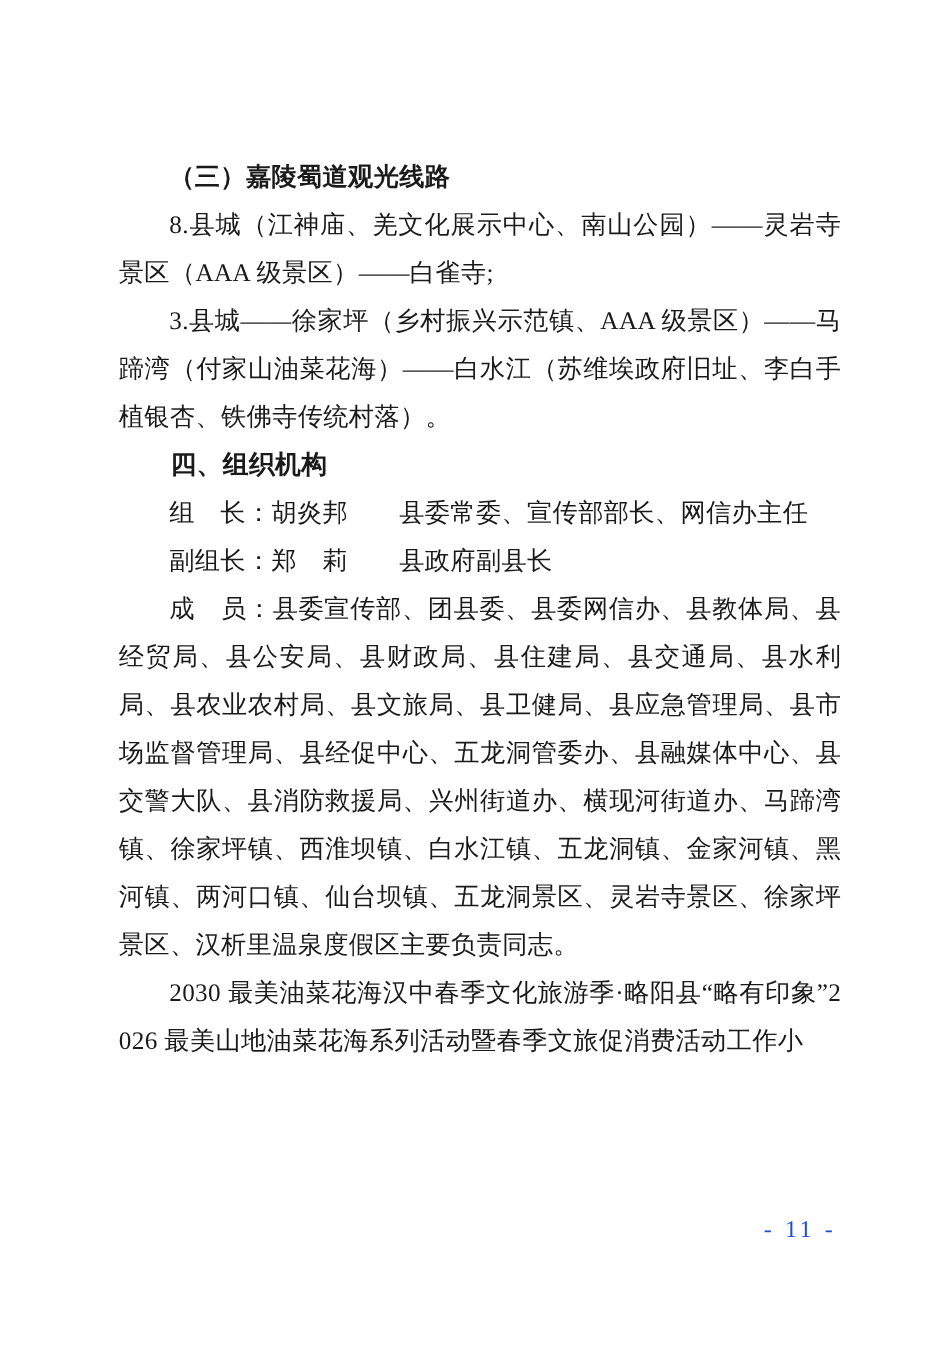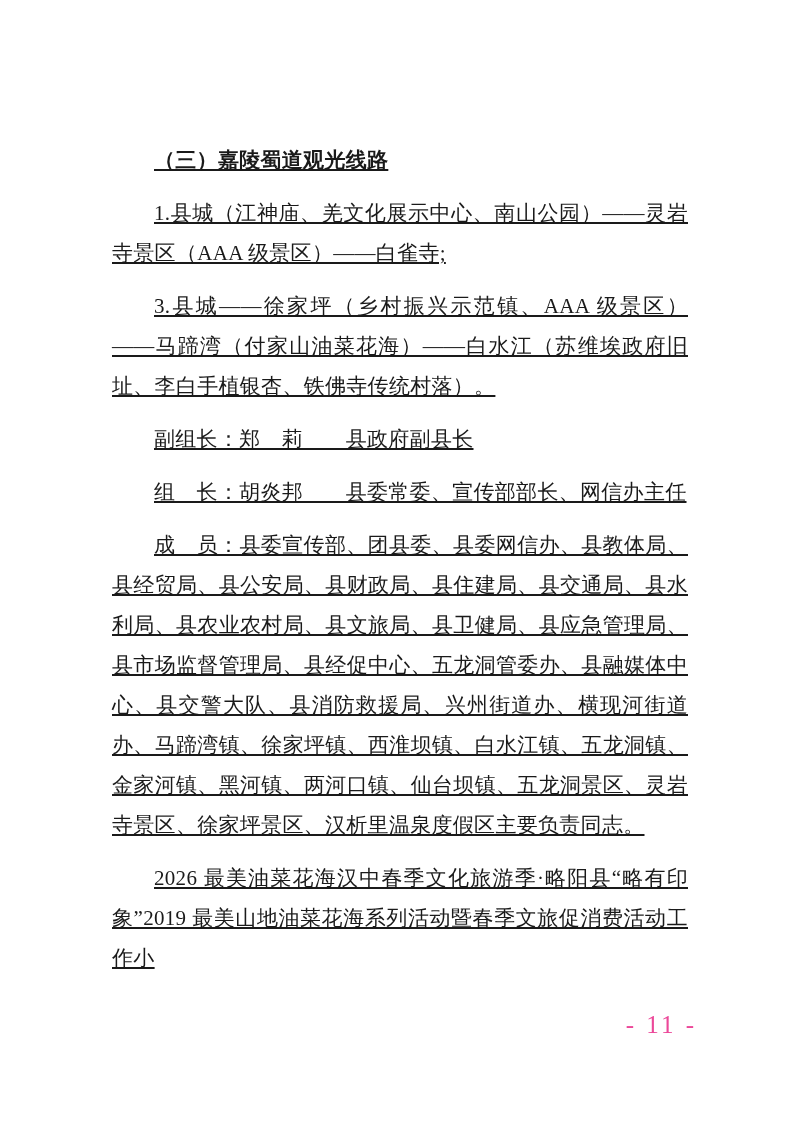--- a/index.html
+++ b/index.html
@@ -16,56 +16,56 @@
     color: #1a1a1a;
     font-family: "Liberation Serif", "DejaVu Serif", serif;
   }
   .content {
     position: absolute;
     left: 99px;
     top: 127px;
     width: 602px;
   }
   .content p {
-    margin: 13px;
+    margin: 0;
     font-size: 21px;
     line-height: 40px;
     text-align: justify;
     text-align-last: left;
     text-indent: 2em;
     word-break: break-all;
     letter-spacing: 0.3px;
-    text-decoration: underline;
   }
   .heading-kai {
     font-weight: 700;
   }
   .heading-hei {
     font-family: "Liberation Sans", "DejaVu Sans", sans-serif;
     font-weight: 700;
     font-size: 21.5px !important;
   }
   .page-number {
     position: absolute;
     top: 1013px;
     right: 96px;
-    font-size: 25px;
+    font-size: 20px;
     line-height: 24px;
     letter-spacing: 3px;
-    color: #ec4899;
+    color: #1d4ed8;
     font-family: "Liberation Serif", "DejaVu Serif", serif;
   }
 </style>
 </head>
 <body>
 
 <div class="page">
   <div class="content">
     <p class="heading-kai">（三）嘉陵蜀道观光线路</p>
-    <p>1.县城（江神庙、羌文化展示中心、南山公园）——灵岩寺景区（AAA 级景区）——白雀寺;</p>
+    <p>8.县城（江神庙、羌文化展示中心、南山公园）——灵岩寺景区（AAA 级景区）——白雀寺;</p>
     <p>3.县城——徐家坪（乡村振兴示范镇、AAA 级景区）——马蹄湾（付家山油菜花海）——白水江（苏维埃政府旧址、李白手植银杏、铁佛寺传统村落）。</p>
+    <p class="heading-hei">四、组织机构</p>
+    <p>组　长：胡炎邦　　县委常委、宣传部部长、网信办主任</p>
     <p>副组长：郑　莉　　县政府副县长</p>
-    <p>组　长：胡炎邦　　县委常委、宣传部部长、网信办主任</p>
     <p>成　员：县委宣传部、团县委、县委网信办、县教体局、县经贸局、县公安局、县财政局、县住建局、县交通局、县水利局、县农业农村局、县文旅局、县卫健局、县应急管理局、县市场监督管理局、县经促中心、五龙洞管委办、县融媒体中心、县交警大队、县消防救援局、兴州街道办、横现河街道办、马蹄湾镇、徐家坪镇、西淮坝镇、白水江镇、五龙洞镇、金家河镇、黑河镇、两河口镇、仙台坝镇、五龙洞景区、灵岩寺景区、徐家坪景区、汉析里温泉度假区主要负责同志。</p>
-    <p>2026 最美油菜花海汉中春季文化旅游季·略阳县“略有印象”2019 最美山地油菜花海系列活动暨春季文旅促消费活动工作小</p>
+    <p>2030 最美油菜花海汉中春季文化旅游季·略阳县“略有印象”2026 最美山地油菜花海系列活动暨春季文旅促消费活动工作小</p>
   </div>
   <div class="page-number">- 11 -</div>
 </div>
 
 </body></html>

